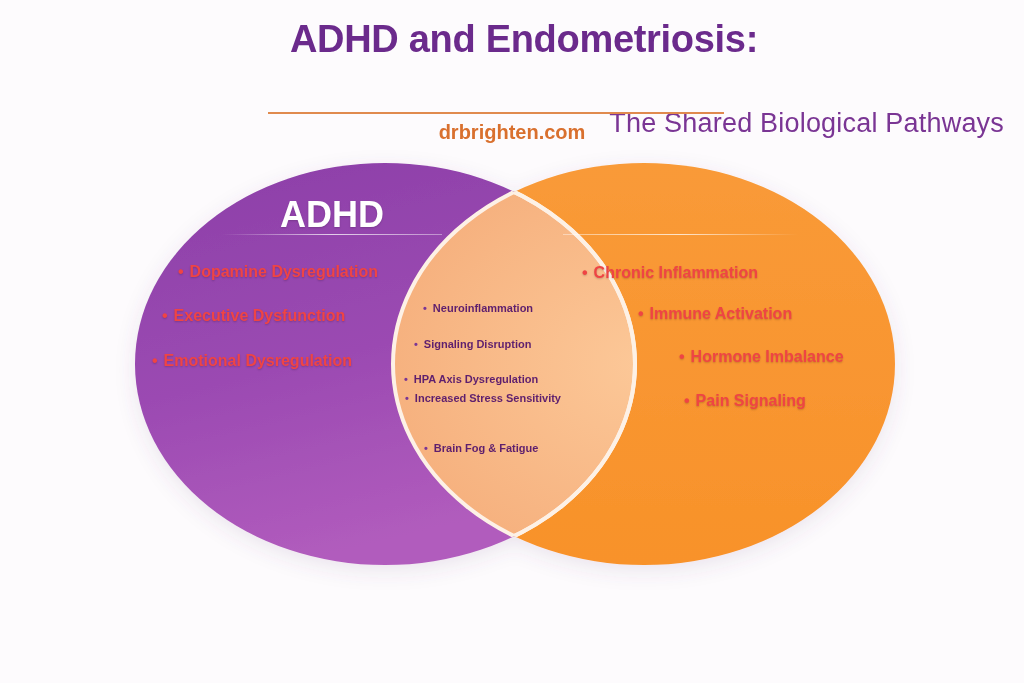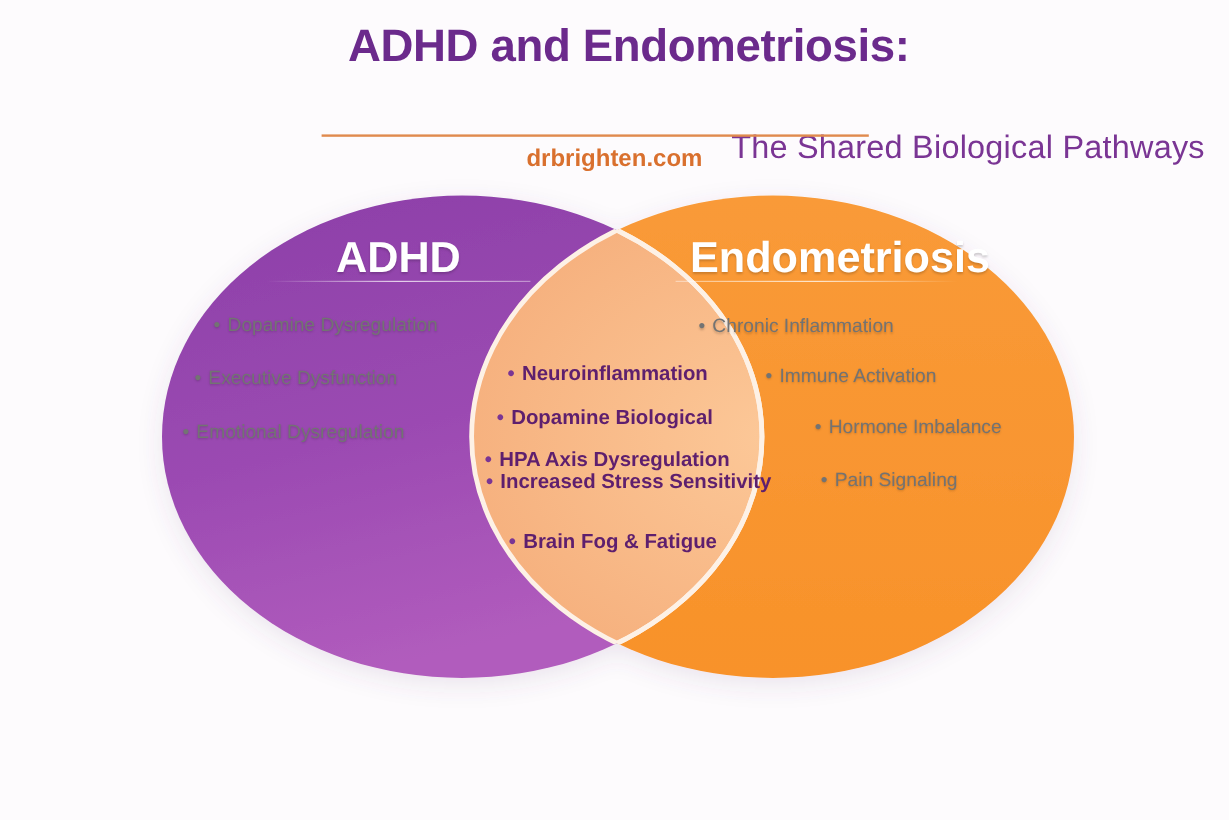--- a/index.html
+++ b/index.html
@@ -25,26 +25,26 @@
     position: absolute; left: 0; width: 1024px; top: 121px; text-align: center;
     font-size: 20px; font-weight: bold; color: #d9702e;
   }
   svg.venn { position: absolute; left: 0; top: 0; }
   .set-title {
     position: absolute; color: #ffffff; font-weight: bold; font-size: 36px;
     text-shadow: 0 1px 2px rgba(0,0,0,0.18);
   }
   .set-rule { position: absolute; height: 1px; }
   .item {
-    position: absolute; color: #737373; font-weight: normal; font-size: 16px;
+    position: absolute; color: #ef4444; font-weight: bold; font-size: 16px;
     white-space: nowrap; text-shadow: 0 1px 2px rgba(0,0,0,0.2);
   }
   .item .dot { display: inline-block; margin-right: 6px; }
   .overlap-item {
-    position: absolute; color: #5e1f6e; font-weight: bold; font-size: 17px;
+    position: absolute; color: #5e1f6e; font-weight: bold; font-size: 11px;
     white-space: nowrap;
   }
   .overlap-item .dot { display: inline-block; margin-right: 6px; color: #7a3594; }
 </style>
 </head>
 <body>
 
 <div class="canvas">
 
   <div class="title">ADHD and Endometriosis:</div>
@@ -94,27 +94,26 @@
     </g>
   </svg>
 
   <div class="set-title" style="left:280px; top:194px;">ADHD</div>
   <div class="set-rule" style="left:222px; top:234px; width:220px; background:linear-gradient(90deg, rgba(255,255,255,0), rgba(255,255,255,0.75), rgba(255,255,255,0.4));"></div>
 
   <div class="item" style="left:178px; top:263px;"><span class="dot">•</span><span>Dopamine Dysregulation</span></div>
   <div class="item" style="left:162px; top:307px;text-align:right;"><span class="dot">•</span><span>Executive Dysfunction</span></div>
   <div class="item" style="left:152px; top:352px;"><span class="dot">•</span><span>Emotional Dysregulation</span></div>
 
-  <div class="set-title" style="left:575px; top:194px;">Endometriosis</div>
   <div class="set-rule" style="left:563px; top:234px; width:235px; background:linear-gradient(90deg, rgba(255,255,255,0.4), rgba(255,255,255,0.75), rgba(255,255,255,0));"></div>
 
   <div class="item" style="left:582px; top:264px;"><span class="dot">•</span><span>Chronic Inflammation</span></div>
   <div class="item" style="left:638px; top:305px;"><span class="dot">•</span><span>Immune Activation</span></div>
   <div class="item" style="left:679px; top:348px;text-align:center;"><span class="dot">•</span><span>Hormone Imbalance</span></div>
   <div class="item" style="left:684px; top:392px;"><span class="dot">•</span><span>Pain Signaling</span></div>
 
   <div class="overlap-item" style="left:423px; top:302px;"><span class="dot">•</span><span>Neuroinflammation</span></div>
-  <div class="overlap-item" style="left:414px; top:338px;"><span class="dot">•</span><span>Dopamine Biological</span></div>
+  <div class="overlap-item" style="left:414px; top:338px;"><span class="dot">•</span><span>Signaling Disruption</span></div>
   <div class="overlap-item" style="left:404px; top:373px;"><span class="dot">•</span><span>HPA Axis Dysregulation</span></div>
   <div class="overlap-item" style="left:405px; top:392px;"><span class="dot">•</span><span>Increased Stress Sensitivity</span></div>
   <div class="overlap-item" style="left:424px; top:442px;"><span class="dot">•</span><span>Brain Fog &amp; Fatigue</span></div>
 
 </div>
 
 </body></html>

